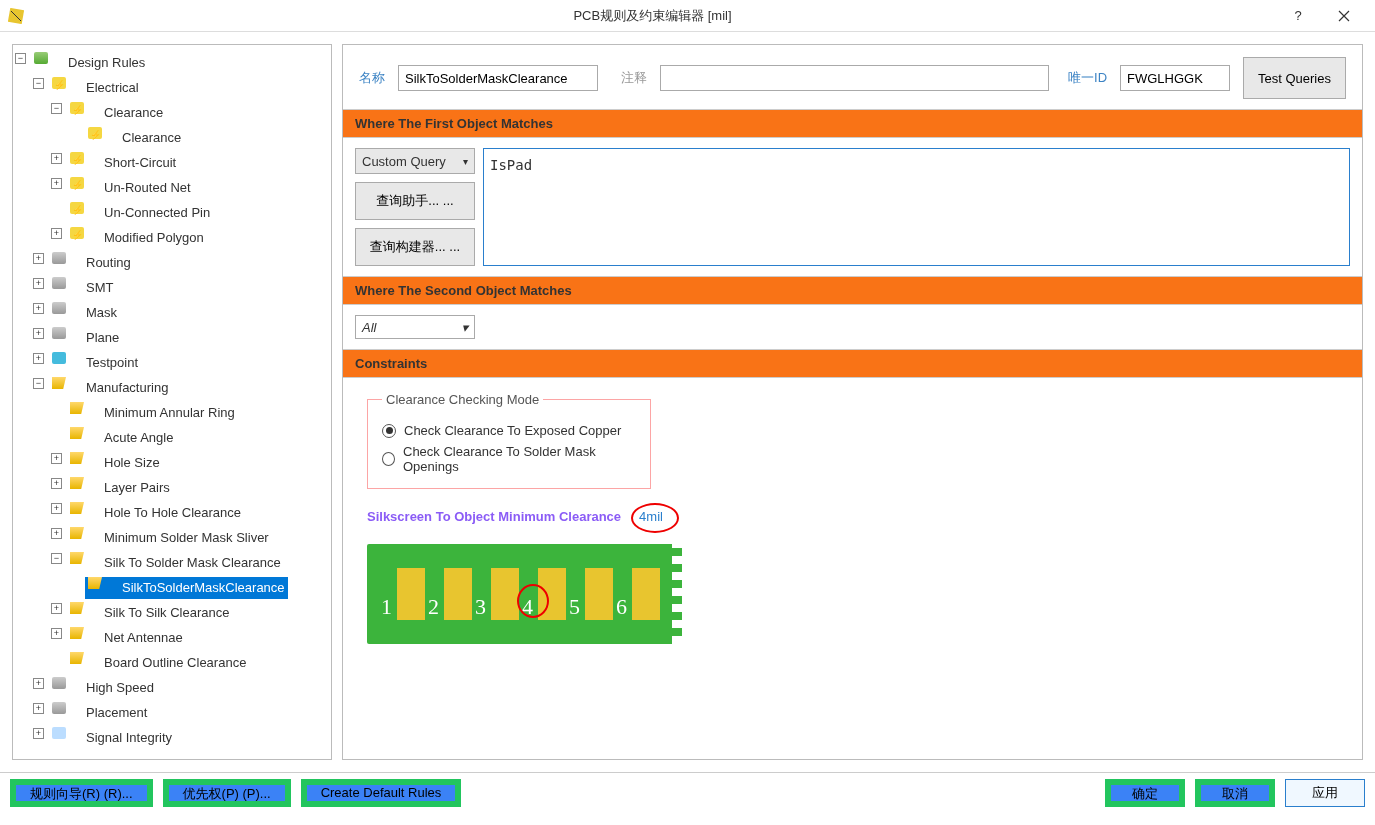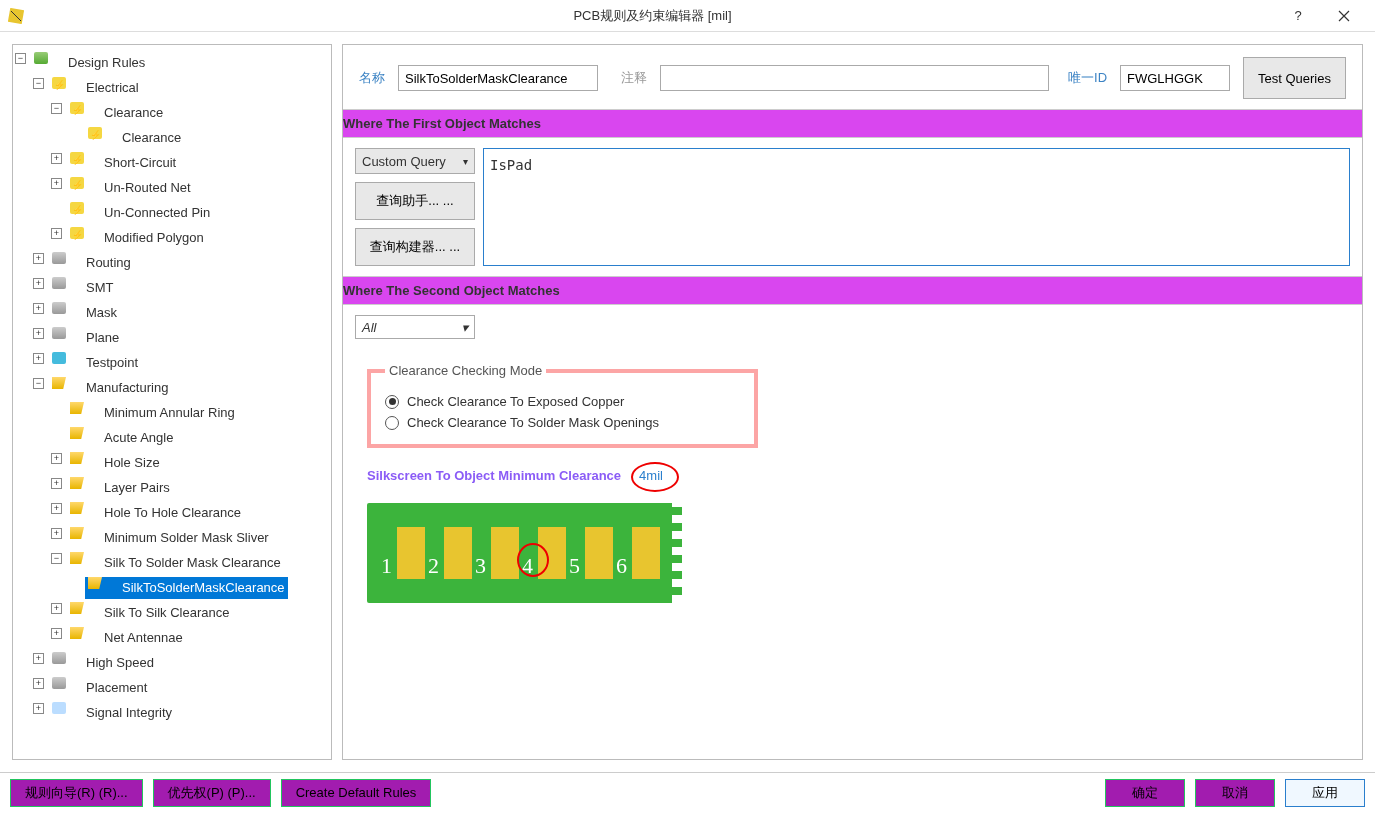--- a/index.html
+++ b/index.html
@@ -26,53 +26,53 @@
 .icon-test { background:#4bd; border-radius:2px; }
 .icon-sig { background:#bdf; border-radius:2px; }
 
 .detail-panel { flex: 1; border: 1px solid #bbb; background: #fff; overflow: auto; }
 .detail-row1 { display: flex; align-items: center; gap: 13px; padding: 12px 16px 10px 16px; }
 .lbl-blue { color: #3c83c4; font-size: 13px; }
 .lbl-grey { color: #999; font-size: 13px; }
 .txtbox { height: 26px; border: 1px solid #aaa; padding: 0 6px; font-size: 13px; background:#fff; }
 .btn-grey { height: 42px; background: #e8e8e8; border: 1px solid #aaa; padding: 0 14px; font-size: 13px; cursor: pointer; }
 
-.section-hdr { background: #d946ef; border-top: 1px solid #ccc; border-bottom: 1px solid #ccc; padding: 6px 0; font-weight: bold; font-size: 13px; }
+.section-hdr { background: #f97316; border-top: 1px solid #ccc; border-bottom: 1px solid #ccc; padding: 6px 12px; font-weight: bold; font-size: 13px; }
 
 .match-block { padding: 10px 12px; display: flex; gap: 8px; }
 .match-left { display: flex; flex-direction: column; gap: 8px; }
 .combo { height: 26px; width: 120px; border: 1px solid #aaa; background: #e8e8e8; padding: 0 6px; display: flex; align-items: center; justify-content: space-between; cursor: pointer; font-size:13px; }
 .combo .caret { font-size:10px; }
 .match-btn { width: 120px; height: 38px; background: #e8e8e8; border: 1px solid #aaa; font-size: 13px; cursor: pointer; }
 .match-query { flex: 1; border: 1px solid #2a7fcd; padding: 8px 6px; font-size: 14px; font-family: monospace; min-height: 90px; }
 
 .match-block2 { padding: 10px 12px; font-style: italic; }
 .combo2 { height: 24px; width: 120px; border: 1px solid #aaa; background: #fff; padding: 0 6px; display: flex; align-items: center; justify-content: space-between; cursor: pointer; font-size:13px; }
 
 .constraints-body { padding: 14px 24px; }
-.fieldset { border: 4px solid #fca5a5; padding: 10px 16px 14px 14px; width: 391px; }
+.fieldset { border: 1px solid #fca5a5; padding: 10px 16px 14px 14px; width: 284px; }
 .fieldset legend { font-size: 13px; padding: 0 4px; color:#555; }
 .radio-row { display: flex; align-items: center; gap: 8px; margin-top: 6px; font-size:13px; }
 .radio { width: 14px; height: 14px; border-radius: 50%; border: 1px solid #555; display: inline-flex; align-items:center; justify-content:center; }
 .radio.checked::after { content:""; width:7px; height:7px; border-radius:50%; background:#333; }
 
 .clearance-row { display:flex; align-items:center; gap:18px; margin-top:20px; }
 .clearance-lbl { color:#8b5cf6; font-weight:bold; font-size:13px;}
 .clearance-val { color:#2a7fcd; font-size:13px; position:relative; }
 .red-circle { position:absolute; border:2px solid #e00; border-radius:50%; width:48px; height:30px; left:-8px; top:-6px; pointer-events:none; }
 
 .pad-illus { margin-top:20px; width:310px; height:100px; background:#3cb43c; position:relative; border-radius:2px; }
 .pad-illus .edge { position:absolute; right:-5px; top:0; bottom:0; width:10px; background: repeating-linear-gradient(0deg,#fff,#fff 8px,#3cb43c 8px,#3cb43c 16px); }
 .pad { position:absolute; top:24px; width:28px; height:52px; background:#e8c52f; }
 .pad-num { position:absolute; top:50px; color:#fff; font-size:22px; font-family:serif; }
 .red-circle2 { position:absolute; border:2px solid #e00; border-radius:50%; width:32px; height:34px; pointer-events:none; }
 
 .footer { height: 40px; border-top: 1px solid #ccc; display:flex; align-items:center; padding: 0 10px; gap:10px; }
 .footer .spacer { flex:1; }
-.footer-btn { height:28px; padding:0 14px; background:#a21caf; border:1px solid #22c55e; font-size:13px; cursor:pointer; min-width:80px; }
+.footer-btn { height:28px; padding:0 14px; background:#3b82f6; border:6px solid #22c55e; font-size:13px; cursor:pointer; min-width:80px; }
 .footer-btn.primary { border:1px solid #2a7fcd; color:#000; background:#f0f8ff; }
 </style>
 </head>
 <body>
 
 <div class="titlebar">
   <svg class="icon-pcb" viewBox="0 0 16 16">
       <rect x="1" y="1" width="14" height="14" fill="#e8c52f" transform="rotate(10 8 8)"></rect>
       <line x1="3" y1="3" x2="13" y2="13" stroke="#333"></line>
     </svg>
@@ -190,20 +190,24 @@
                   </ul>
               </li>
               <li><span class="toggle">+</span><span class="node">
                     <span class="icon icon-rule"></span>
                     <span>Silk To Silk Clearance</span>
                   </span></li>
               <li><span class="toggle">+</span><span class="node">
                     <span class="icon icon-rule"></span>
                     <span>Net Antennae</span>
                   </span></li>
+              <li><span class="node">
+                    <span class="icon icon-rule"></span>
+                    <span>Board Outline Clearance</span>
+                  </span></li>
             </ul>
           </li>
           <li><span class="toggle">+</span><span class="node">
                 <span class="icon icon-grey"></span>
                 <span>High Speed</span>
               </span></li>
           <li><span class="toggle">+</span><span class="node">
                 <span class="icon icon-grey"></span>
                 <span>Placement</span>
               </span></li>
@@ -241,20 +245,21 @@
     </div>
 
     <div class="section-hdr">Where The Second Object Matches</div>
     <div class="match-block2">
       <div class="combo2">
           <span>All</span>
           <span class="caret">▾</span>
         </div>
     </div>
 
+    <div class="section-hdr">Constraints</div>
     <div class="constraints-body">
       <fieldset class="fieldset">
         <legend>Clearance Checking Mode</legend>
         <div class="radio-row">
             <span class="radio checked"></span>
             <span>Check Clearance To Exposed Copper</span>
           </div>
         <div class="radio-row">
             <span class="radio"></span>
             <span>Check Clearance To Solder Mask Openings</span>

